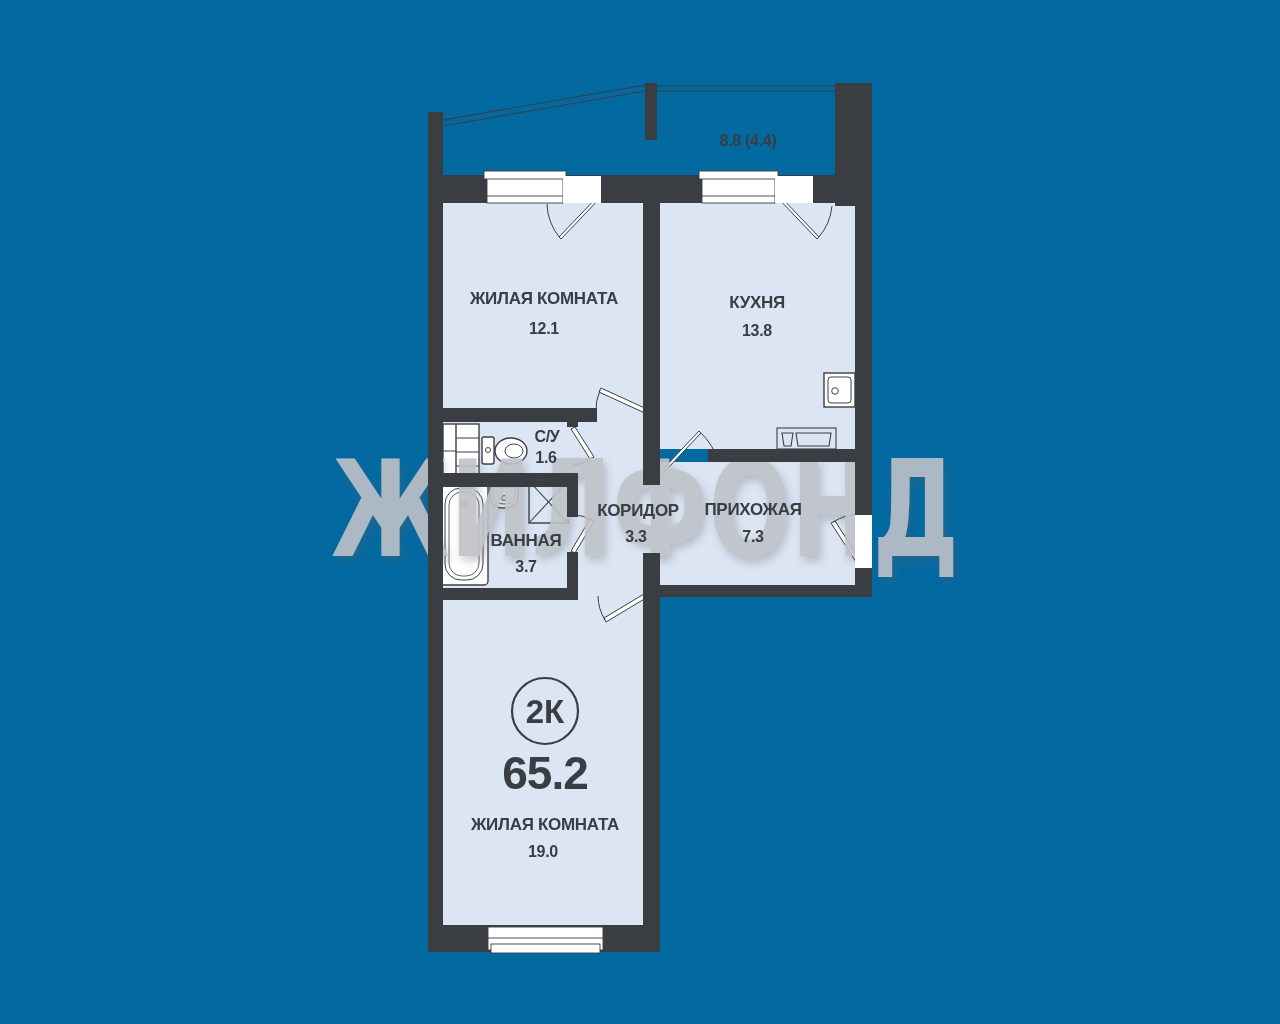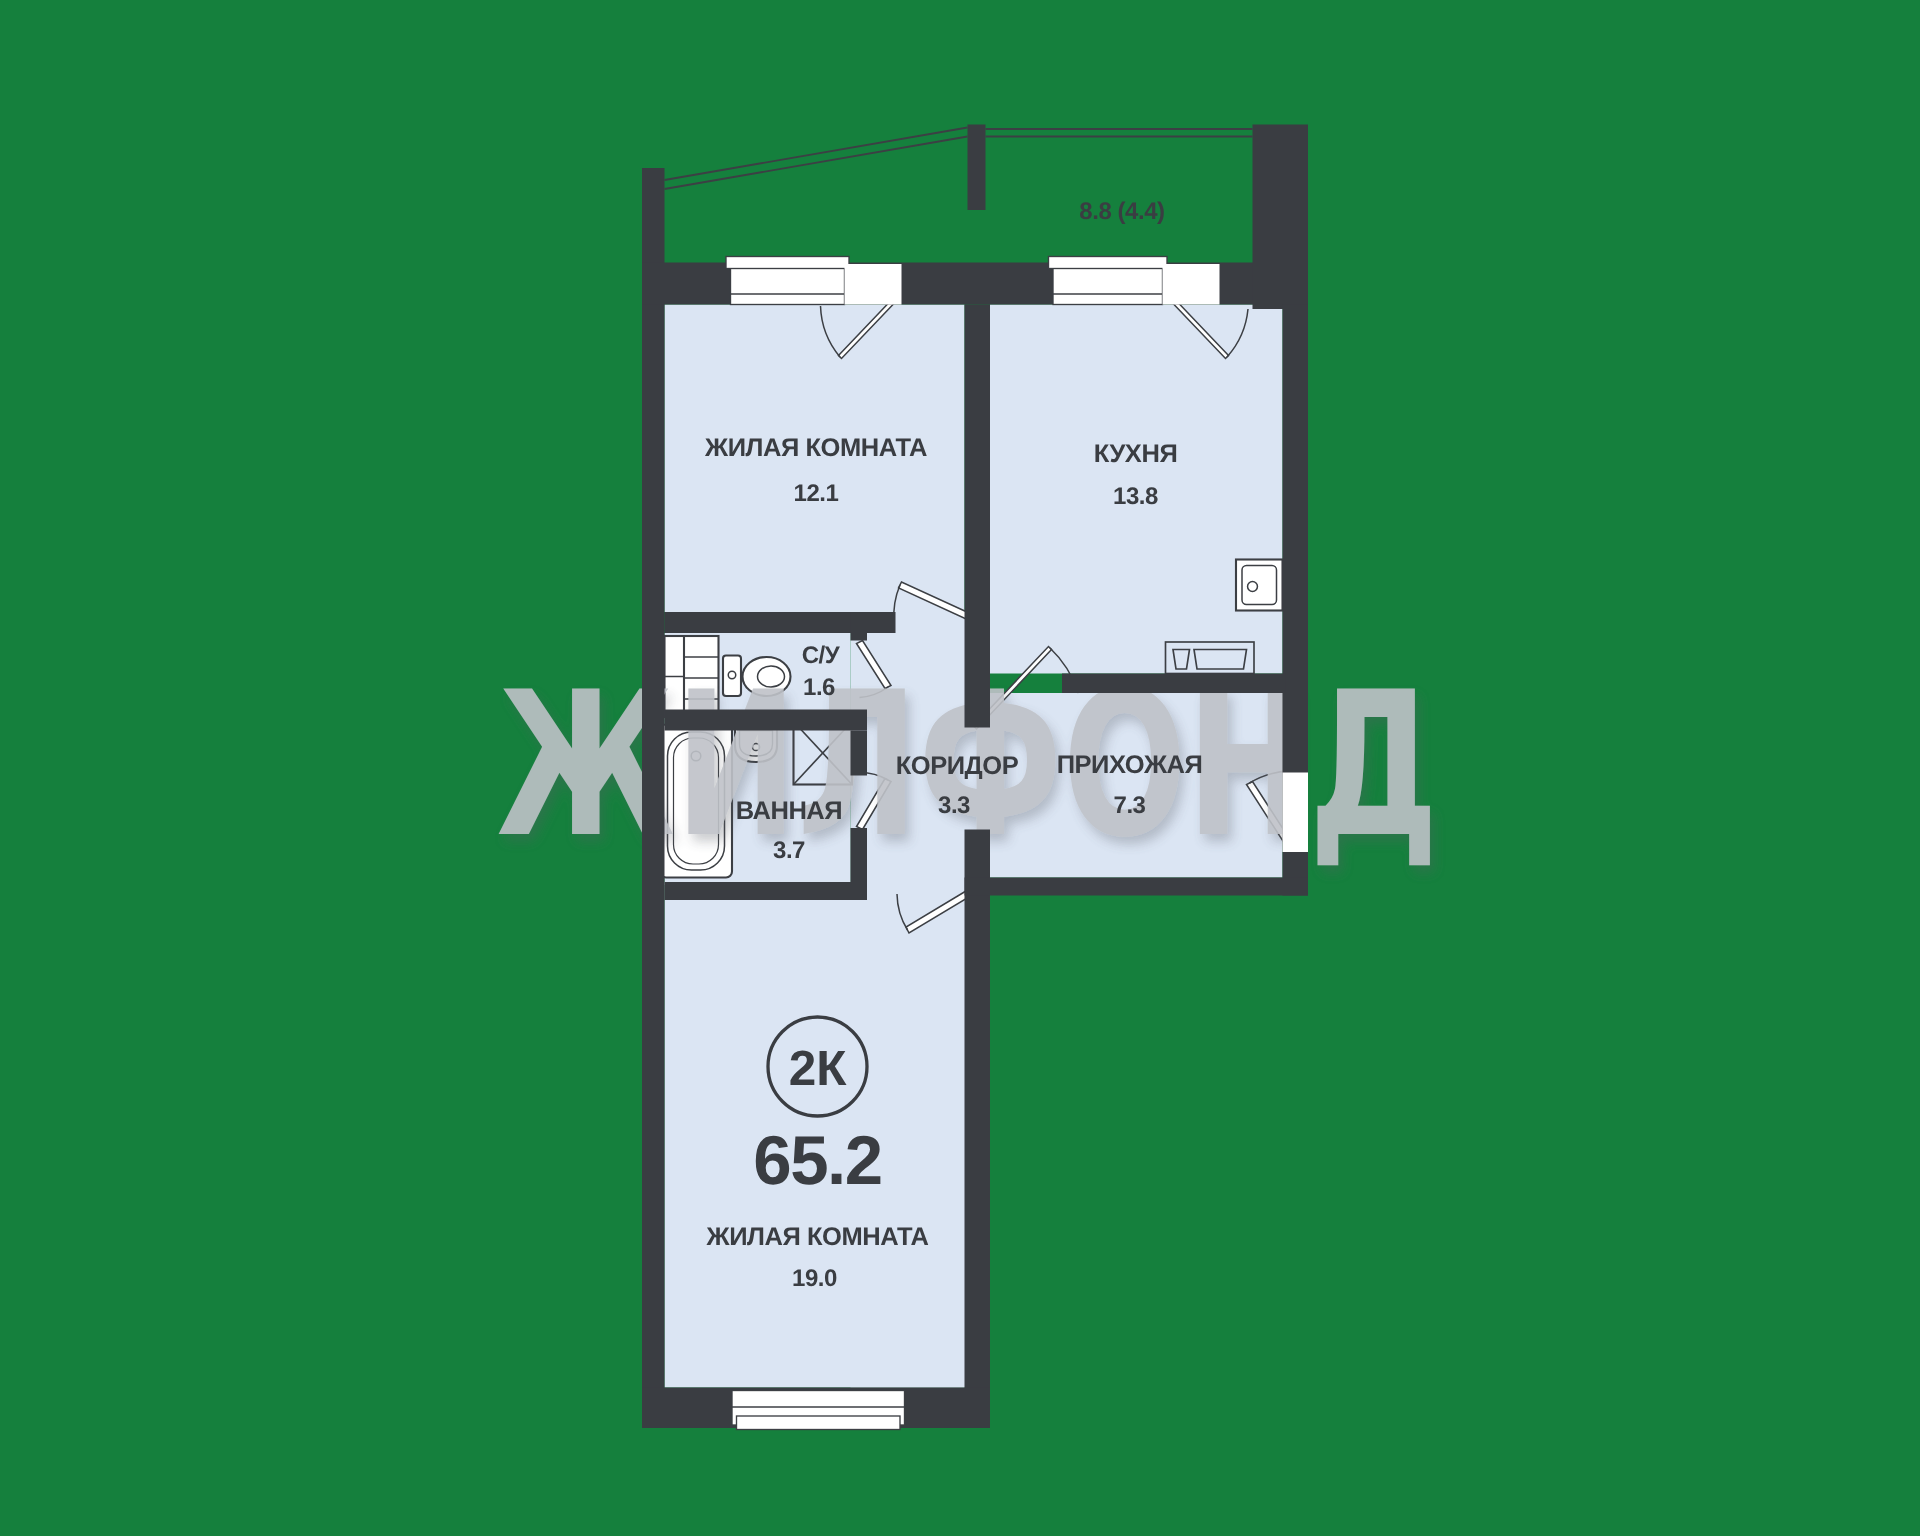--- a/index.html
+++ b/index.html
@@ -1,16 +1,16 @@
 <!DOCTYPE html>
 <html><head>
 <meta charset="utf-8">
 <style>
   html,body{margin:0;padding:0;background:#ffffff;}
-  .stage{position:relative;width:1280px;height:1024px;background:#15803d;overflow:hidden;}
+  .stage{position:relative;width:1280px;height:1024px;background:#0369a1;overflow:hidden;}
   svg{position:absolute;left:0;top:0;}
   text{font-family:"Liberation Sans","DejaVu Sans",sans-serif;font-weight:bold;fill:#3a3d42;}
   .room-label{font-size:17px;letter-spacing:-0.3px;}
   .area-label{font-size:16px;letter-spacing:-0.3px;}
   .big-area{font-size:46px;letter-spacing:-1px;}
   .badge-label{font-size:33px;}
   .watermark{font-family:"DejaVu Sans","Liberation Sans",sans-serif;font-weight:bold;
              font-size:133px;fill:#bfc2c8;opacity:0.9;}
 </style>
 </head>

